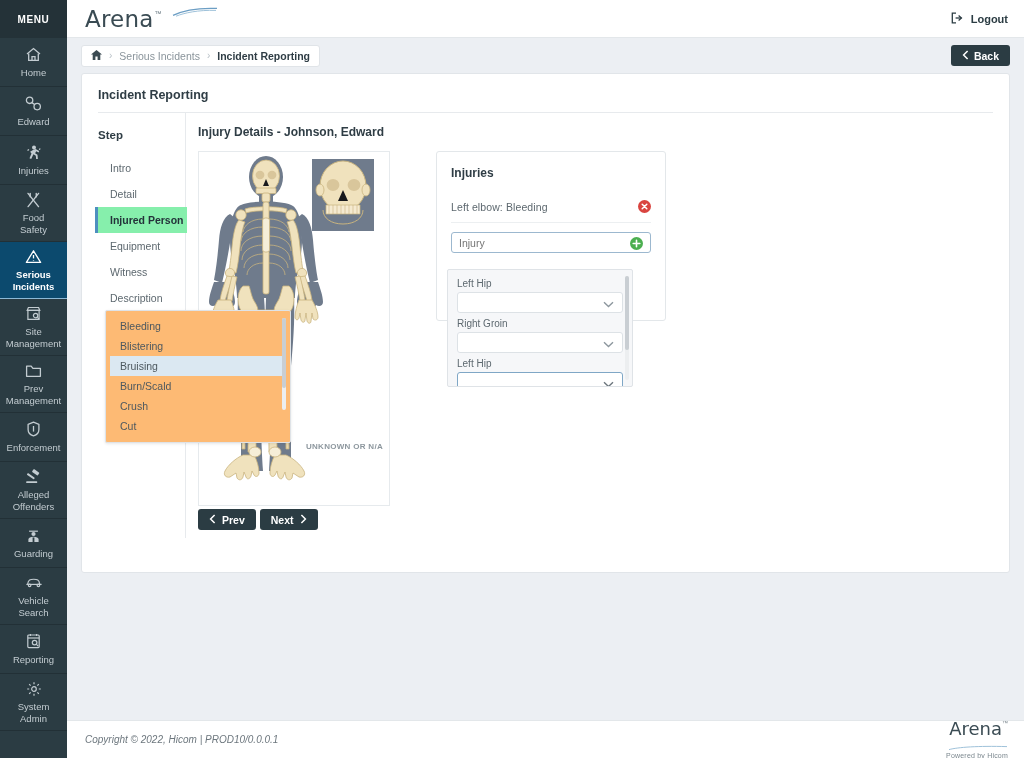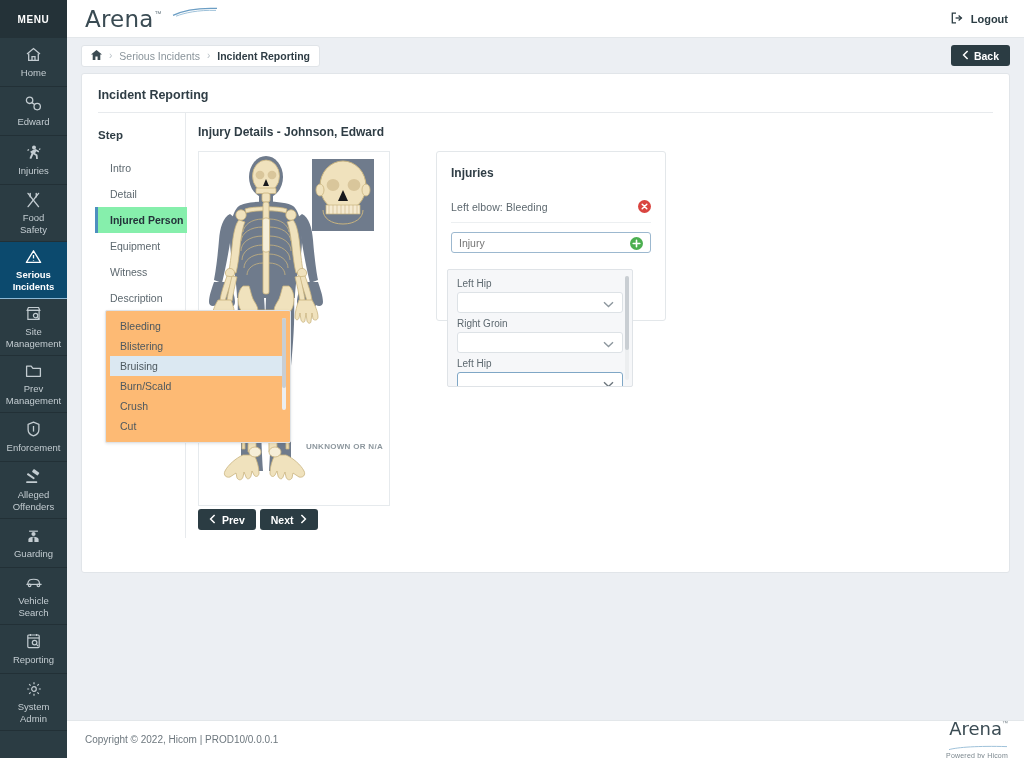--- a/index.html
+++ b/index.html
@@ -174,21 +174,21 @@
   .opt-scroll { position: absolute; right: 4px; top: 7px; width: 4px; height: 92px; background: #eceef0; border-radius: 2px; }
   .opt-scroll i { display: block; width: 4px; height: 70px; background: #c9ced3; border-radius: 2px; }
 
   
   .footer {
     position: absolute; left: 0; right: 0; bottom: 0; height: 38px;
     background: #ffffff; border-top: 1px solid #e3e7ea;
     display: flex; align-items: center; justify-content: space-between;
     padding: 0 16px 0 18px;
   }
-  .copyright { font-size: 10px; color: #6d777e; }
+  .copyright { font-size: 10px; color: #6d777e; font-style: italic; }
   .foot-brand { display: flex; flex-direction: column; align-items: flex-end; }
   .foot-word { font-family: "DejaVu Sans", sans-serif; font-size: 18px; color: #3a4b53; line-height: 17px; }
   .foot-tm { font-size: 6px; color: #7b878e; }
   .foot-sub { font-size: 7px; color: #7b878e; margin-top: -3px; letter-spacing: .2px; }
 </style>
 </head>
 <body>
 
 <div class="app">
 

